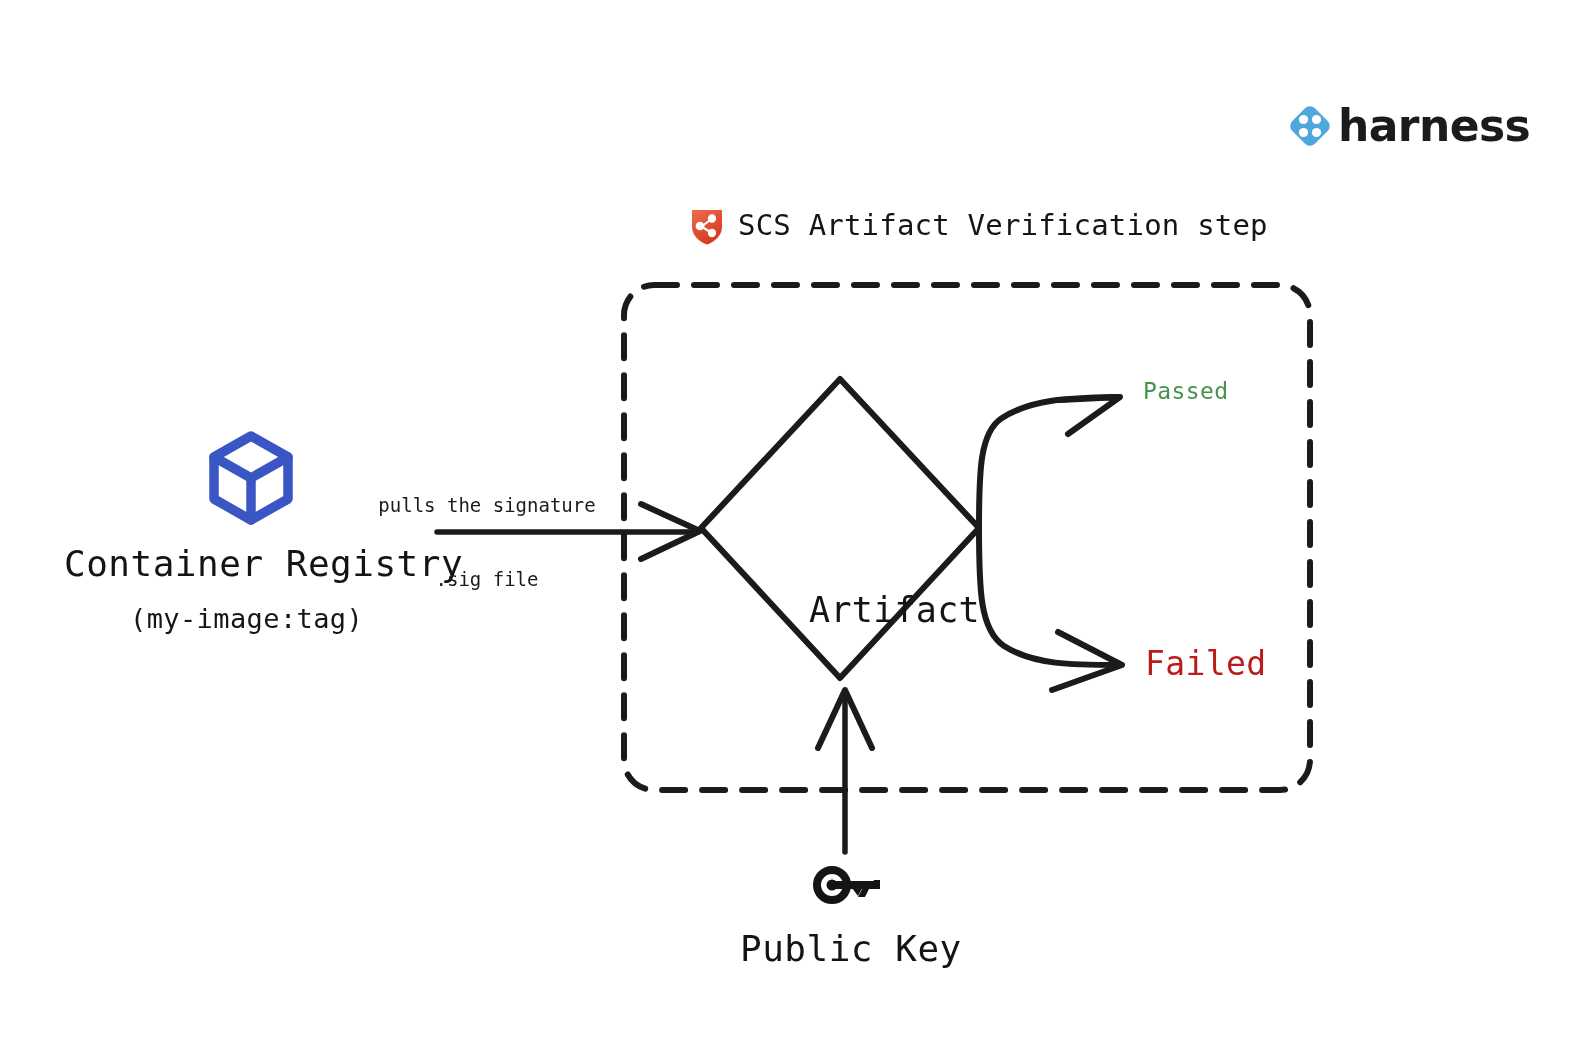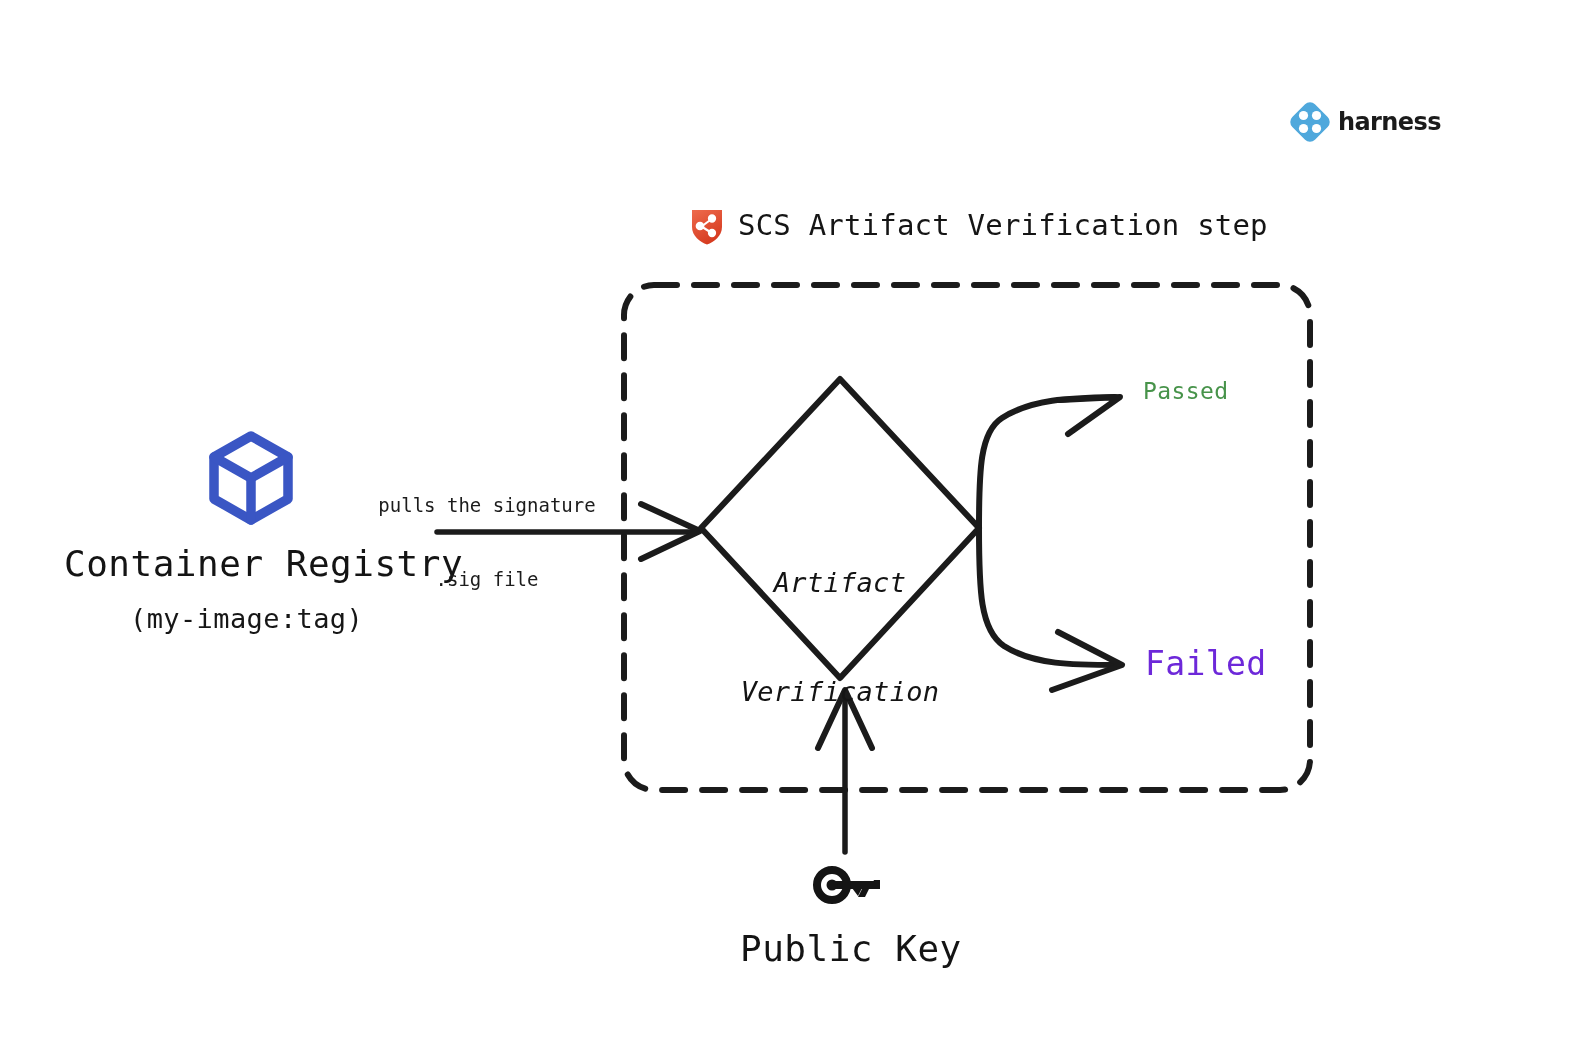--- a/index.html
+++ b/index.html
@@ -38,21 +38,21 @@
   #harness-logo {
     position: absolute;
     left: 1288px;
     top: 100px;
     display: flex;
     align-items: center;
     gap: 6px;
   }
   #harness-wordmark {
     font-family: "DejaVu Sans", "Liberation Sans", sans-serif;
-    font-size: 24px;
+    font-size: 44px;
     font-weight: 700;
     letter-spacing: -0.6px;
     color: #1b1b1b;
   }
 
   
   #step-title-group {
     position: absolute;
     left: 690px;
     top: 208px;
@@ -99,26 +99,25 @@
     width: 218px;
     color: #1c1c1c;
     line-height: 1.3;
   }
 
   
   #diamond-label {
     left: 700px;
     top: 492px;
     width: 280px;
-    text-align: center;
-    font-size: 27px;
+    text-align: right;
+    font-size: 35px;
     letter-spacing: 0.3px;
     color: #141414;
     line-height: 1.35;
-    font-style: italic;
   }
 
   
   #outcome-passed {
     left: 1143px;
     top: 378px;
     font-size: 23px;
     letter-spacing: 0.4px;
   }
   #outcome-failed {
@@ -216,25 +215,24 @@
   <div class="lbl" id="registry-title">Container Registry</div>
   <div class="lbl" id="edge-label">
     <div>pulls the signature</div>
     <div>.sig file</div>
   </div>
 
   <div class="lbl" id="registry-subtitle">(my-image:tag)</div>
 
   <div class="lbl" id="diamond-label">
     <div>Artifact</div>
-    <div>Verification</div>
   </div>
 
   <div class="lbl" id="outcome-passed" style="color:#47934A">Passed</div>
-  <div class="lbl" id="outcome-failed" style="color:#6d28d9">Failed</div>
+  <div class="lbl" id="outcome-failed" style="color:#b91c1c">Failed</div>
 
   <svg id="key-icon" width="72" height="44" viewBox="0 0 72 44" xmlns="http://www.w3.org/2000/svg">
     <g fill="#141414">
       <path d="M22,22 L68,22 L68,14 L62,14 L58,22 L50,22 L46,30 L40,22 Z"></path>
       <rect x="20" y="15" width="44" height="8"></rect>
       <path d="M62,14 L68,14 L68,23 L62,23 Z"></path>
       <path d="M50,23 L57,23 L53,31 L46,31 Z"></path>
     </g>
     <circle cx="20" cy="19" r="15" fill="none" stroke="#141414" stroke-width="8"></circle>
     <circle cx="20" cy="19" r="5.5" fill="#141414"></circle>

